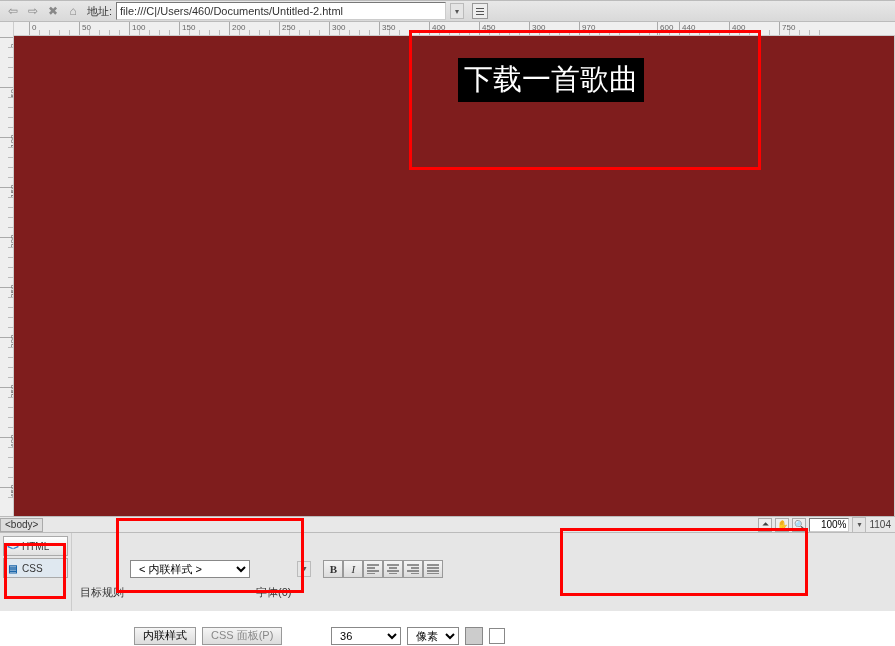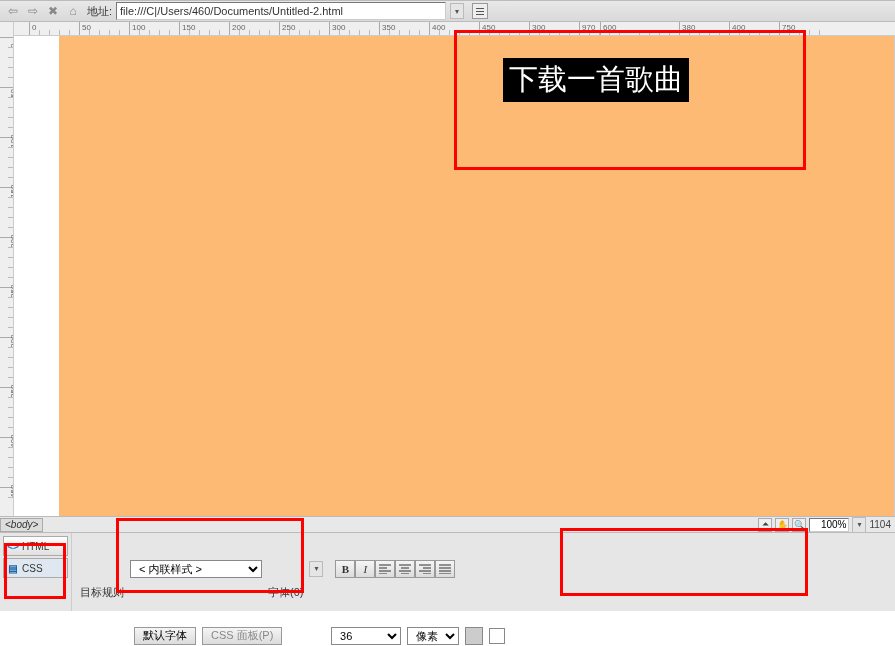--- a/index.html
+++ b/index.html
@@ -21,27 +21,27 @@
 .vgutter .tick { position: absolute; left: 0; right: 0; height: 50px; border-top: 1px solid #aaa; font-size: 8px; color: #666; }
 .vgutter .tick span { position: absolute; transform: rotate(-90deg); transform-origin: left top; left: 9px; top: 10px; white-space: nowrap; }
 .vgutter .minor { position: absolute; left: 8px; right: 0; border-top: 1px solid #bbb; }
 
 .mainpanel { flex: 1; display: flex; flex-direction: column; overflow: hidden; }
 .hruler { height: 14px; background: #efefef; border-bottom: 1px solid #ccc; position: relative; overflow: hidden; }
 .hruler .tick { position: absolute; top: 0; bottom: 0; width: 50px; border-left: 1px solid #aaa; font-size: 8px; color: #666; }
 .hruler .tick span { position: absolute; top: 1px; left: 2px; }
 .hruler .minor { position: absolute; top: 8px; bottom: 0; border-left: 1px solid #bbb; }
 
-.canvas { flex: 1; background: #fdba74; position: relative; border-right: 1px solid #ccc; margin-left: 45px; }
+.canvas { flex: 1; background: #7f1d1d; position: relative; border-right: 1px solid #ccc; }
 .seltext { position: absolute; left: 444px; top: 22px; background: #000; color: #fff; font-size: 29px; padding: 2px 6px; font-family: SimSun, serif; }
 .redbox1 { position: absolute; border: 3px solid #f00; left: 395px; top: -6px; width: 352px; height: 140px; }
 
 
 .tagrow { height: 17px; background: #e8e8e8; border-top: 1px solid #bbb; border-bottom: 1px solid #bbb; display: flex; align-items: center; justify-content: space-between; font-size: 10px; }
-.tagleft { display: flex; gap: 0; font-style: italic; }
+.tagleft { display: flex; gap: 0; }
 .tagbtn { background: #ddd; border: 1px solid #aaa; padding: 0 4px; font-size: 10px; color: #333; height: 14px; display: flex; align-items: center; }
 .tagright { display: flex; align-items: center; gap: 3px; padding-right: 4px; }
 .smicon { width: 14px; height: 14px; border: 1px solid #aaa; background: #eee; display: flex; align-items: center; justify-content: center; font-size: 9px; color: #444; }
 .zoomfield { width: 40px; height: 14px; border: 1px inset #ccc; background: #fff; font-size: 10px; text-align: right; padding-right: 2px; }
 .dimlabel { font-size: 10px; color: #444; }
 
 
 .proptitle { height: 15px; background: linear-gradient(#eaeaea,#d5d5d5); border-top: 1px solid #bbb; border-bottom: 1px solid #bbb; font-size: 11px; color: #444; padding-left: 5px; display: flex; align-items: center; }
 .proppanel { background: #e6e6e6; height: 78px; display: flex; font-size: 11px; color: #333; position: relative; }
 .propleft { width: 72px; border-right: 1px solid #ccc; display: flex; flex-direction: column; padding: 3px; gap: 2px; }
@@ -245,29 +245,29 @@
           <div class="minor" style="left: 535px;"></div>
           <div class="minor" style="left: 545px;"></div>
           <div class="minor" style="left: 555px;"></div>
           <div class="tick" style="left: 565px;">
             <span>970</span>
           </div>
           <div class="minor" style="left: 575px;"></div>
           <div class="minor" style="left: 585px;"></div>
           <div class="minor" style="left: 595px;"></div>
           <div class="minor" style="left: 605px;"></div>
-          <div class="tick" style="left: 586px; text-decoration: underline;">
+          <div class="tick" style="left: 643px; text-decoration: underline;">
             <span>600</span>
           </div>
           <div class="minor" style="left: 625px;"></div>
           <div class="minor" style="left: 635px;"></div>
           <div class="minor" style="left: 645px;"></div>
           <div class="minor" style="left: 655px;"></div>
           <div class="tick" style="left: 665px;">
-            <span>380</span>
+            <span>440</span>
           </div>
           <div class="minor" style="left: 675px;"></div>
           <div class="minor" style="left: 685px;"></div>
           <div class="minor" style="left: 695px;"></div>
           <div class="minor" style="left: 705px;"></div>
           <div class="tick" style="left: 715px;">
             <span>400</span>
           </div>
           <div class="minor" style="left: 725px;"></div>
           <div class="minor" style="left: 735px;"></div>
@@ -310,21 +310,21 @@
         <span>HTML</span>
       </div>
       <div class="btn active">
         <span class="ic ic-css">▤</span>
         <span>CSS</span>
       </div>
     </div>
     <div class="propmain">
       <div class="row1">
         <span class="lbl">目标规则</span>
-        <select class="sel" style="width:132px">
+        <select class="sel" style="width:120px">
           <option>&lt; 内联样式 &gt;</option>
         </select>
         <span class="lbl">字体(0)</span>
         <span class="addrdrop">▾</span>
         <div class="fmtgroup">
           <span class="fmtbtn bold">B</span>
           <span class="fmtbtn ital">I</span>
           <span class="fmtbtn">
               <svg viewBox="0 0 12 10">
                 <path d="M0 1h12M0 4h8M0 7h12M0 10h8" stroke="#333" stroke-width="1.2"></path>
@@ -342,21 +342,21 @@
             </span>
           <span class="fmtbtn">
               <svg viewBox="0 0 12 10">
                 <path d="M0 1h12M0 4h12M0 7h12M0 10h12" stroke="#333" stroke-width="1.2"></path>
               </svg>
             </span>
         </div>
       </div>
       <div class="row2">
         <span style="width:48px"></span>
-        <button class="btn2">默认字体</button>
+        <button class="btn2">内联样式</button>
         <button class="btn2" style="color:#888">CSS 面板(P)</button>
         <span class="lbl">大小(S)</span>
         <select class="sel" style="width:70px">
           <option>36</option>
         </select>
         <select class="sel" style="width:52px">
           <option>像素( </option>
         </select>
         <span class="swatch"></span>
         <span class="tinysw"></span>

